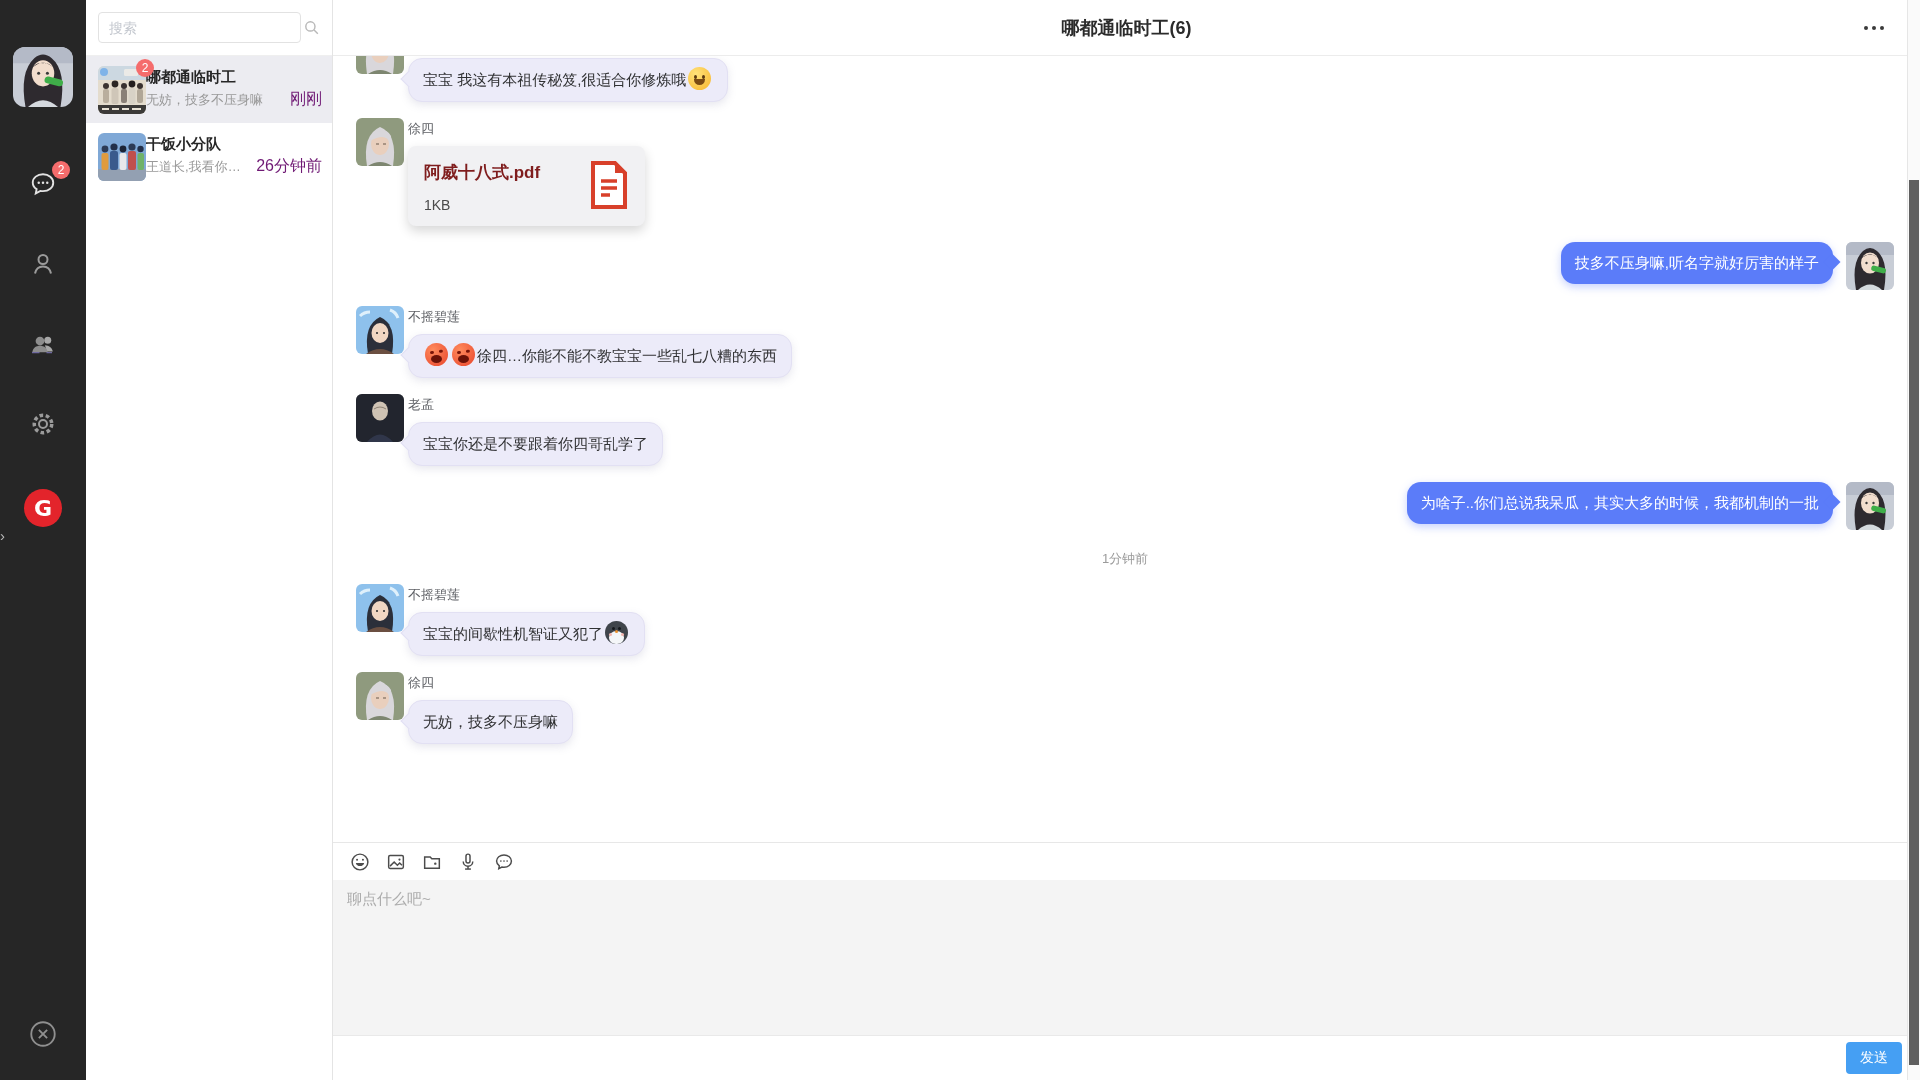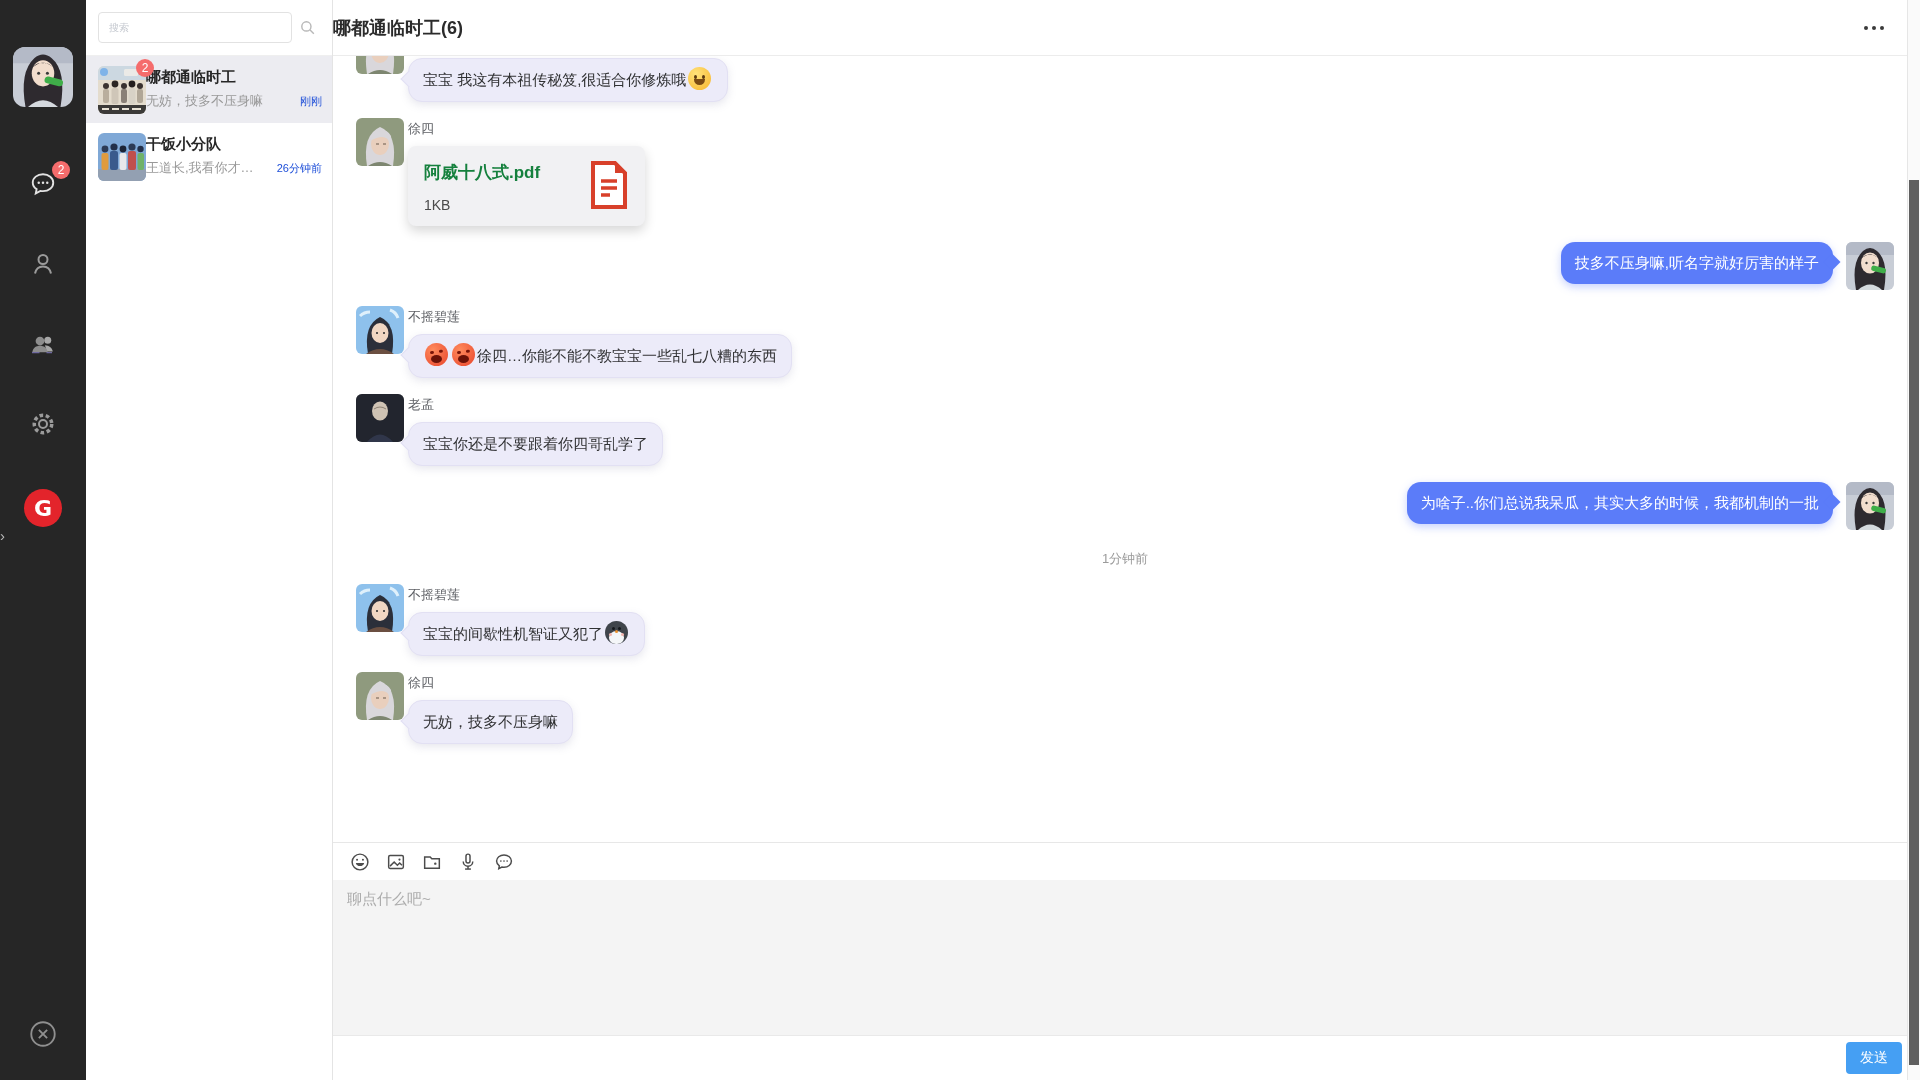--- a/index.html
+++ b/index.html
@@ -21,40 +21,40 @@
   .logo-g { width:38px; height:38px; border-radius:50%; background:#e3242b; color:#fff; display:flex; align-items:center;
     justify-content:center; font-size:22px; font-weight:bold; margin-bottom:50px; cursor:pointer; font-family:"DejaVu Sans",sans-serif; }
   .side-bottom { margin-top:auto; margin-bottom:30px; }
   .side-close { width:32px; height:32px; cursor:pointer; }
   .side-close svg { width:32px; height:32px; }
   .edge-arrow { position:absolute; left:0px; top:528px; color:#b9b9b9; font-size:15px; line-height:15px; cursor:pointer; }
 
   
   .chatlist { width:247px; background:#fff; border-right:1px solid #e4e4e4; flex-shrink:0; display:flex; flex-direction:column; }
   .search-row { height:56px; display:flex; align-items:center; padding:0 10px 0 12px; border-bottom:1px solid #efefef; }
-  .search-row input { flex:1; height:31px; border:1px solid #e2e2e2; border-radius:4px; padding:0 10px; font-size:10px;
+  .search-row input { flex:1; height:31px; border:1px solid #e2e2e2; border-radius:4px; padding:0 10px; font-size:14px;
     color:#333; outline:none; font-family:inherit; }
   .search-row input::placeholder { color:#c4c8cf; }
   .search-btn { width:30px; height:30px; display:flex; align-items:center; justify-content:center; cursor:pointer; }
   .search-btn svg { width:19px; height:19px; }
   .chat-item { display:flex; padding:10px 10px 10px 12px; height:67px; cursor:pointer; background:#fff; }
   .chat-item.active { background:#ececf1; }
   .ci-avatar { position:relative; width:48px; height:48px; border-radius:6px; flex-shrink:0; overflow:visible; }
   .ci-avatar .av { width:48px; height:48px; border-radius:6px; overflow:hidden; }
   .ci-avatar svg { width:100%; height:100%; display:block; }
   .ci-avatar .badge { top:-7px; right:-8px; }
   .ci-body { flex:1; min-width:0; display:flex; flex-direction:column; justify-content:space-between; padding:2px 0 3px; }
   .ci-title { font-size:15px; color:#262626; font-weight:bold; white-space:nowrap; overflow:hidden; }
   .ci-line2 { display:flex; align-items:baseline; }
   .ci-preview { font-size:13px; color:#999; white-space:nowrap; overflow:hidden; text-overflow:ellipsis; flex:1; }
-  .ci-time { font-size:11px; color:#1d4ed8; margin-left:4px; flex-shrink:0; }
+  .ci-time { font-size:16px; color:#701a75; margin-left:4px; flex-shrink:0; }
 
   
   .main { flex:1; display:flex; flex-direction:column; position:relative; background:#fff; min-width:0; }
-  .main-header { height:56px; border-bottom:1px solid #ececec; position:relative; display:flex; align-items:center; flex-shrink:0; }
+  .main-header { height:56px; border-bottom:1px solid #ececec; position:relative; display:flex; align-items:center; justify-content:center; flex-shrink:0; }
   .main-title { font-size:18px; font-weight:bold; color:#2b2b2b; }
   .more-ico { position:absolute; right:34px; top:50%; transform:translateY(-50%); display:flex; gap:4px; cursor:pointer; padding:6px 2px; }
   .more-ico i { width:4px; height:4px; border-radius:50%; background:#3a3a3a; }
 
   .messages { flex:1; overflow:hidden; padding:0 26px 10px 23px; position:relative; }
   .msg { display:flex; align-items:flex-start; margin-top:16px; }
   .msg.clipped { margin-top:-30px; }
   .msg-avatar { width:48px; height:48px; border-radius:6px; overflow:hidden; flex-shrink:0; }
   .msg-avatar svg { width:100%; height:100%; display:block; }
   .msg-content { margin-left:4px; max-width:1100px; }
@@ -68,21 +68,21 @@
   .msg.right { justify-content:flex-end; }
   .msg.right .msg-avatar { margin-left:13px; }
   .bubble-right { background:#5b7cf9; color:#fff; box-shadow:0 3px 8px rgba(91,124,249,0.35); }
   .bubble-right .tail { right:-5px; }
   .msg-time { text-align:center; font-size:13px; color:#9b9b9b; margin-top:20px; }
 
   
   .file-card { display:flex; align-items:flex-start; width:237px; background:#f1f1f3; border-radius:8px;
     padding:15px 16px 13px; box-shadow:0 5px 12px rgba(0,0,0,0.16); cursor:pointer; }
   .fc-left { flex:1; min-width:0; }
-  .fc-name { font-size:17px; font-weight:bold; color:#15803d; white-space:nowrap; }
+  .fc-name { font-size:17px; font-weight:bold; color:#7f1d1d; white-space:nowrap; }
   .fc-size { font-size:14px; color:#4a4a4a; margin-top:13px; }
   .fc-icon { width:40px; height:48px; margin-left:10px; flex-shrink:0; }
   .fc-icon svg { width:100%; height:100%; display:block; }
 
   
   .emoji { display:inline-block; width:23px; height:23px; border-radius:50%; vertical-align:-5px; position:relative; margin:0 2px; }
   .emoji::before,.emoji::after { content:""; position:absolute; }
   .e-hugging-face,.e-no-mouth-face { background:radial-gradient(circle at 35% 30%,#ffe27a,#f7b52c); }
   .e-hugging-face::before,.e-no-mouth-face::before { width:3px; height:4px; border-radius:50%; background:#5b3a12; left:6px; top:8px; box-shadow:8px 0 0 #5b3a12; }
   .e-hugging-face::after { left:6px; top:12px; width:11px; height:6px; border-radius:0 0 11px 11px; background:#7a4a12; }

